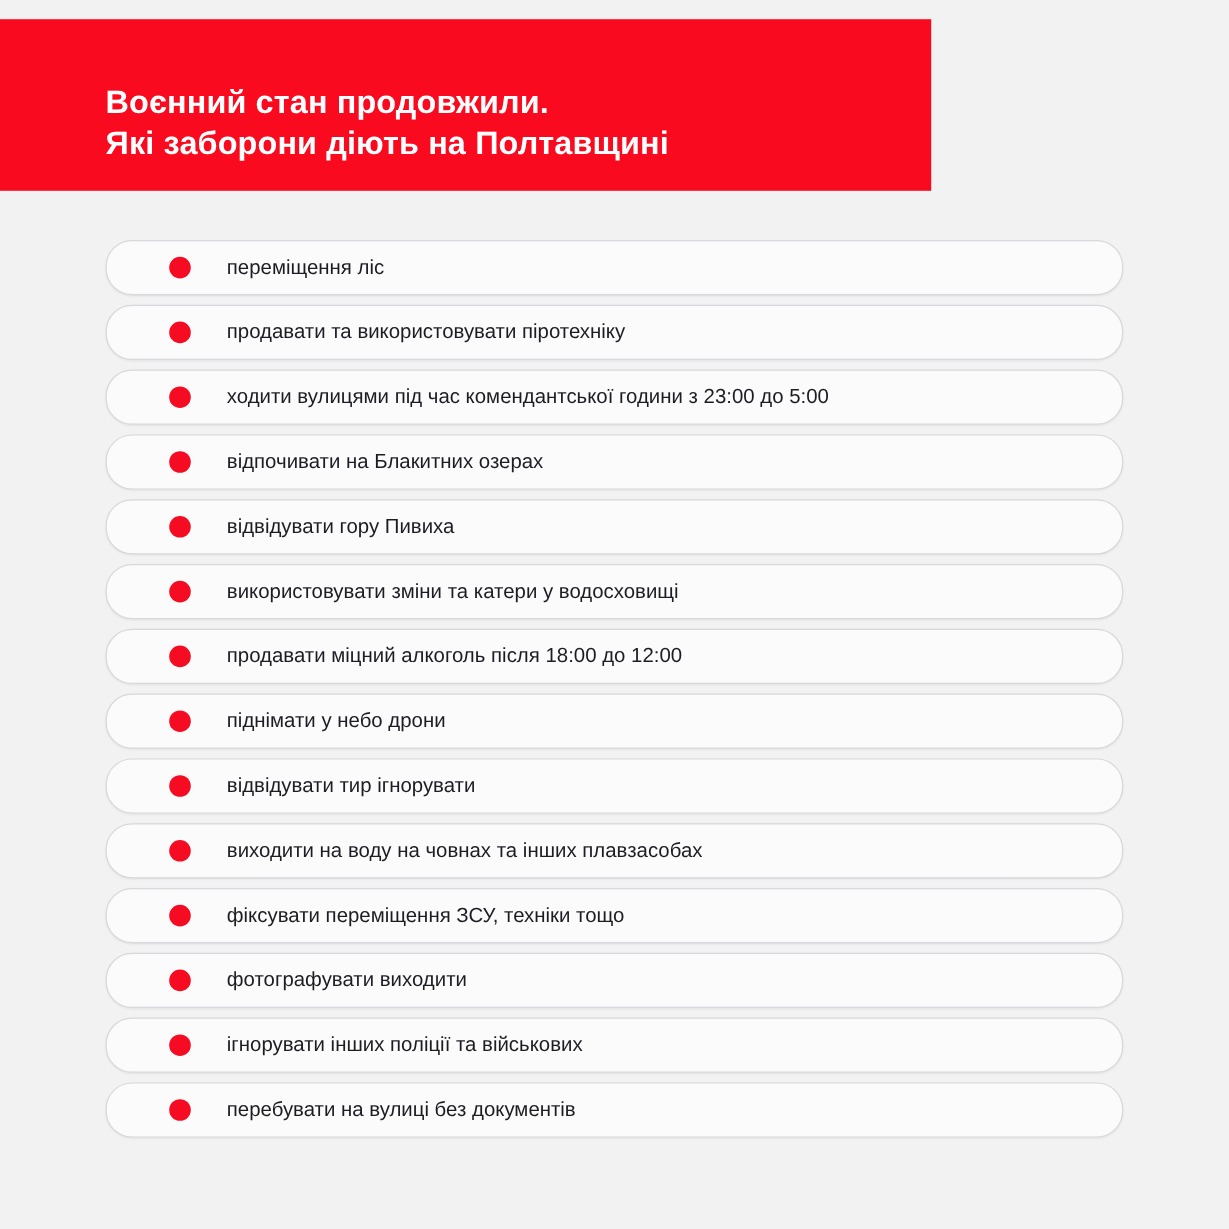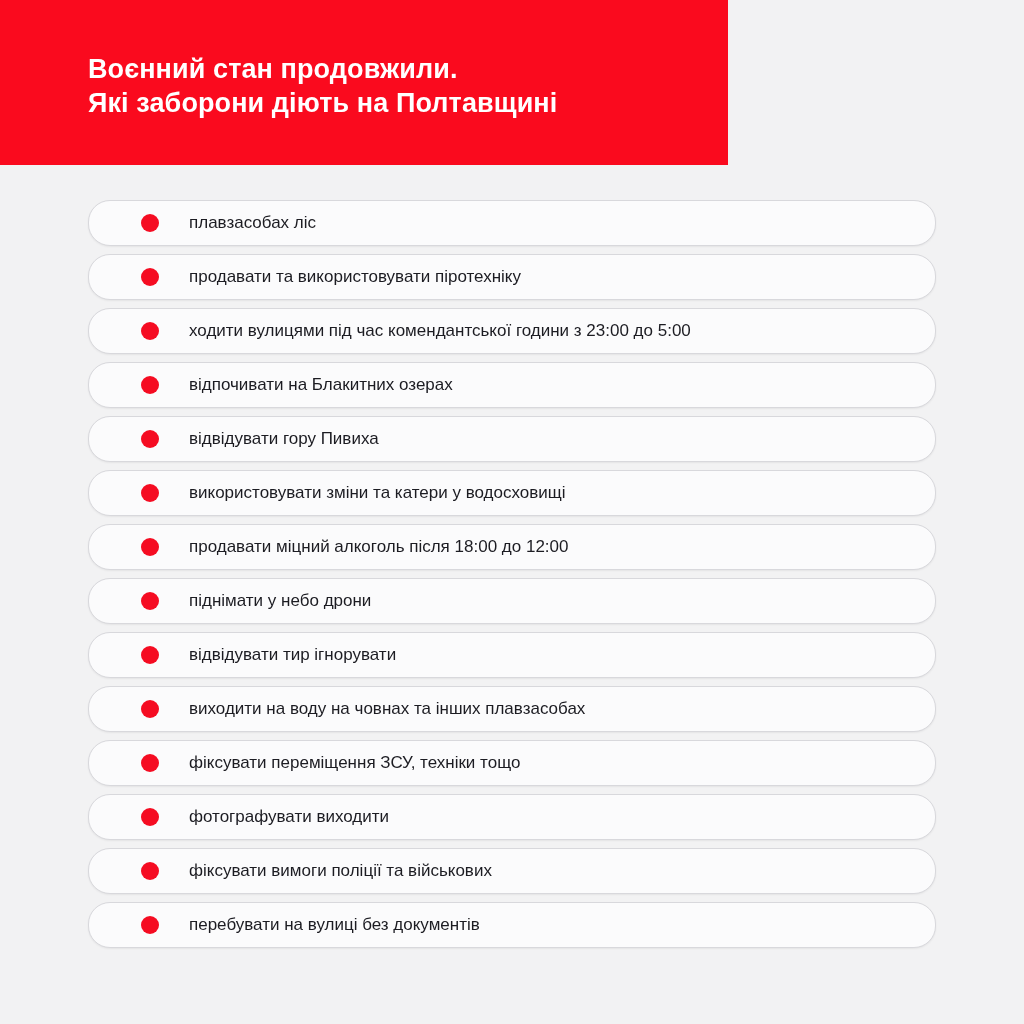--- a/index.html
+++ b/index.html
@@ -18,25 +18,26 @@
   
   .header {
     position: absolute;
     top: 0;
     left: 0;
     width: 100%;
     height: 172px;
   }
   .header-banner {
     position: absolute;
-    top: 0;
+    top: 16px;
     left: 0;
     width: 728px;
-    height: 165px;
+    height: 143px;
     background: #fa0a1e;
+    padding-left: 48px;
   }
   .header-title {
     position: absolute;
     left: 88px;
     top: 52px;
     width: 600px;
     color: #ffffff;
     font-size: 27px;
     font-weight: bold;
     line-height: 34px;
@@ -127,21 +128,21 @@
     <div class="header-title">
       <span class="line">Воєнний стан продовжили.</span>
       <span class="line">Які заборони діють на Полтавщині</span>
     </div>
   </div>
 </div>
 
 <div class="list">
     <div class="ban-row">
       <span class="bullet" style="background: rgb(245, 12, 34);"></span>
-      <span class="ban-text">плавзасобах ліс</span>
+      <span class="ban-text">переміщення ліс</span>
     </div>
     <div class="ban-row">
       <span class="bullet" style="background: rgb(245, 12, 34);"></span>
       <span class="ban-text">продавати та використовувати піротехніку</span>
     </div>
     <div class="ban-row">
       <span class="bullet" style="background: rgb(245, 12, 34);"></span>
       <span class="ban-text">ходити вулицями під час комендантської години з <b>23:00</b> до <b>5:00</b></span>
     </div>
     <div class="ban-row">
@@ -175,19 +176,19 @@
     <div class="ban-row">
       <span class="bullet" style="background: rgb(245, 12, 34);"></span>
       <span class="ban-text">фіксувати переміщення ЗСУ, техніки тощо</span>
     </div>
     <div class="ban-row">
       <span class="bullet" style="background: rgb(245, 12, 34);"></span>
       <span class="ban-text">фотографувати виходити</span>
     </div>
     <div class="ban-row">
       <span class="bullet" style="background: rgb(245, 12, 34);"></span>
-      <span class="ban-text">фіксувати вимоги поліції та військових</span>
+      <span class="ban-text">ігнорувати інших поліції та військових</span>
     </div>
     <div class="ban-row">
       <span class="bullet" style="background: rgb(245, 12, 34);"></span>
       <span class="ban-text">перебувати на вулиці без документів</span>
     </div>
   </div>
 
 </body></html>

